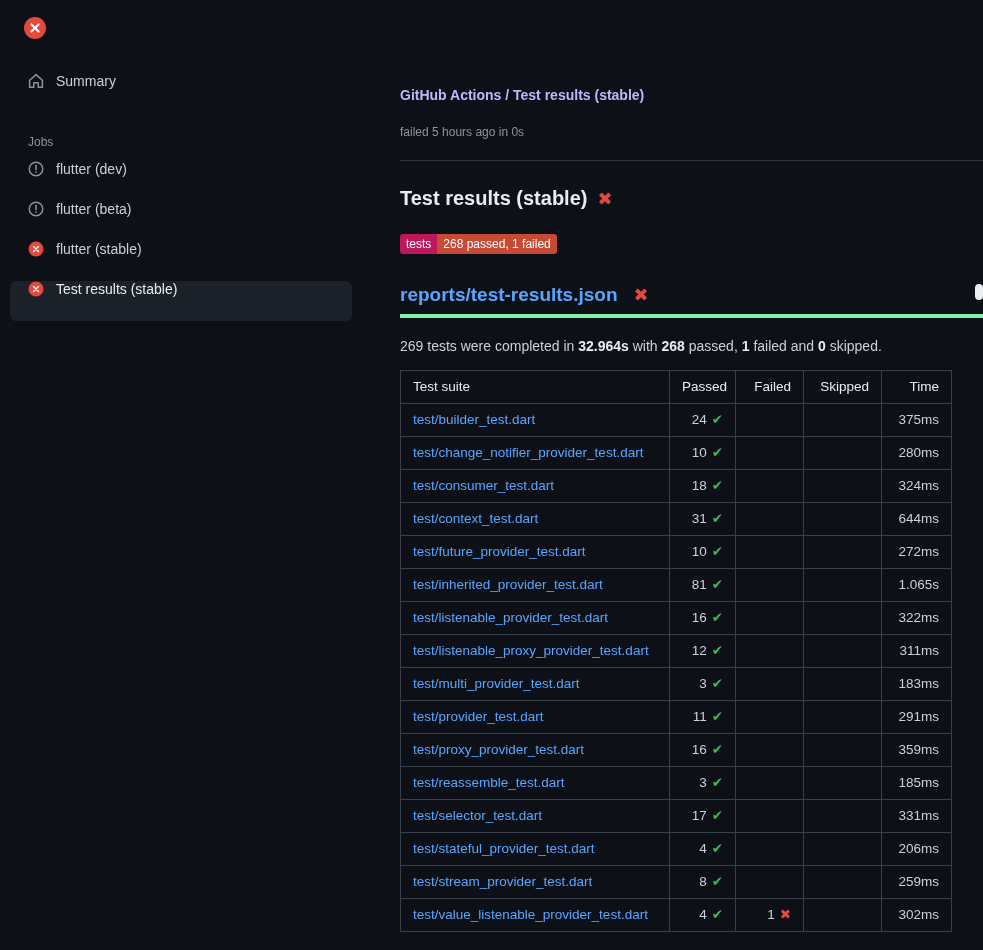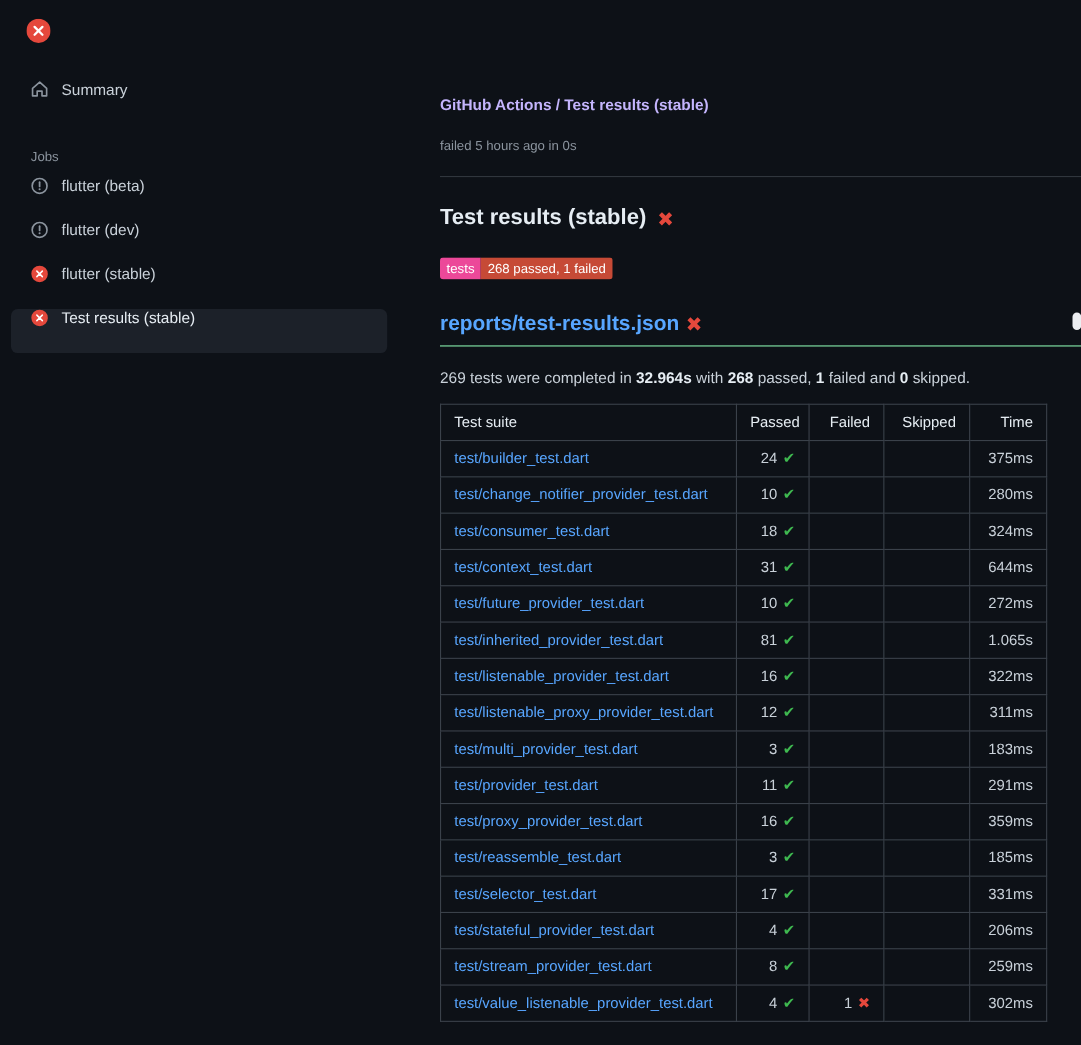--- a/index.html
+++ b/index.html
@@ -28,25 +28,25 @@
   .breadcrumb { font-weight: 700; font-size: 14px; color: #c4b5fd; }
   .meta { font-size: 12px; color: #8b949e; margin-top: 22px; }
   .divider { border: none; border-top: 1px solid #30363d; margin: 21px 0 0 0; }
 
   .section-heading { display: flex; align-items: center; gap: 10px; margin-top: 26px;
     font-size: 20px; font-weight: 700; color: #e6edf3; }
   .hx { color: #e5483c; font-size: 18px; font-weight: 700; line-height: 1; }
 
   .badge { display: inline-flex; margin-top: 24px; font-size: 12px; line-height: 14px;
     border-radius: 3px; overflow: hidden; color: #ffffff; }
-  .badge-label { background: #ec4899; padding: 3px 6px; }
+  .badge-label { background: #be185d; padding: 3px 6px; }
   .badge-value { background: #c64a36; padding: 3px 6px; }
 
-  .report-heading { display: flex; align-items: center; gap: 6px; margin-top: 30px;
-    padding-bottom: 8px; border-bottom: 1px solid #86efac;
+  .report-heading { display: flex; align-items: center; gap: 16px; margin-top: 30px;
+    padding-bottom: 8px; border-bottom: 4px solid #86efac;
     font-size: 19px; font-weight: 700; }
   .report-heading a { color: #58a6ff; text-decoration: none; }
 
   .summary-line { margin: 20px 0 0 0; font-size: 14px; color: #c9d1d9; }
   .summary-line strong { color: #e6edf3; font-weight: 700; }
 
   table.results { margin-top: 16px; border-collapse: collapse; width: 551px;
     font-size: 13.5px; table-layout: fixed; }
   .results th, .results td { border: 1px solid #3a414a; padding: 7px 12px; line-height: 18px;
     overflow: hidden; white-space: nowrap; }
@@ -87,31 +87,31 @@
 
     <nav>
       <div class="sidebar-item">
         <span>
           <svg class="icon16" viewBox="0 0 16 16" aria-hidden="true">
             <circle cx="8" cy="8" r="6.75" fill="none" stroke="#8b949e" stroke-width="1.5"></circle>
             <path d="M8 4.6v3.9" stroke="#8b949e" stroke-width="1.6" stroke-linecap="round"></path>
             <circle cx="8" cy="11.1" r="0.95" fill="#8b949e"></circle>
           </svg>
         </span>
-        <span>flutter (beta)</span>
+        <span>flutter (dev)</span>
       </div>
       <div class="sidebar-item">
         <span>
           <svg class="icon16" viewBox="0 0 16 16" aria-hidden="true">
             <circle cx="8" cy="8" r="6.75" fill="none" stroke="#8b949e" stroke-width="1.5"></circle>
             <path d="M8 4.6v3.9" stroke="#8b949e" stroke-width="1.6" stroke-linecap="round"></path>
             <circle cx="8" cy="11.1" r="0.95" fill="#8b949e"></circle>
           </svg>
         </span>
-        <span>flutter (dev)</span>
+        <span>flutter (beta)</span>
       </div>
       <div class="sidebar-item">
         <span>
           <svg class="icon16" viewBox="0 0 16 16" aria-hidden="true">
             <circle cx="8" cy="8" r="7.5" fill="#e5483c"></circle>
             <path d="M5.5 5.5l5 5M10.5 5.5l-5 5" stroke="#ffffff" stroke-width="1.4" stroke-linecap="round"></path>
           </svg>
         </span>
         <span>flutter (stable)</span>
       </div>

